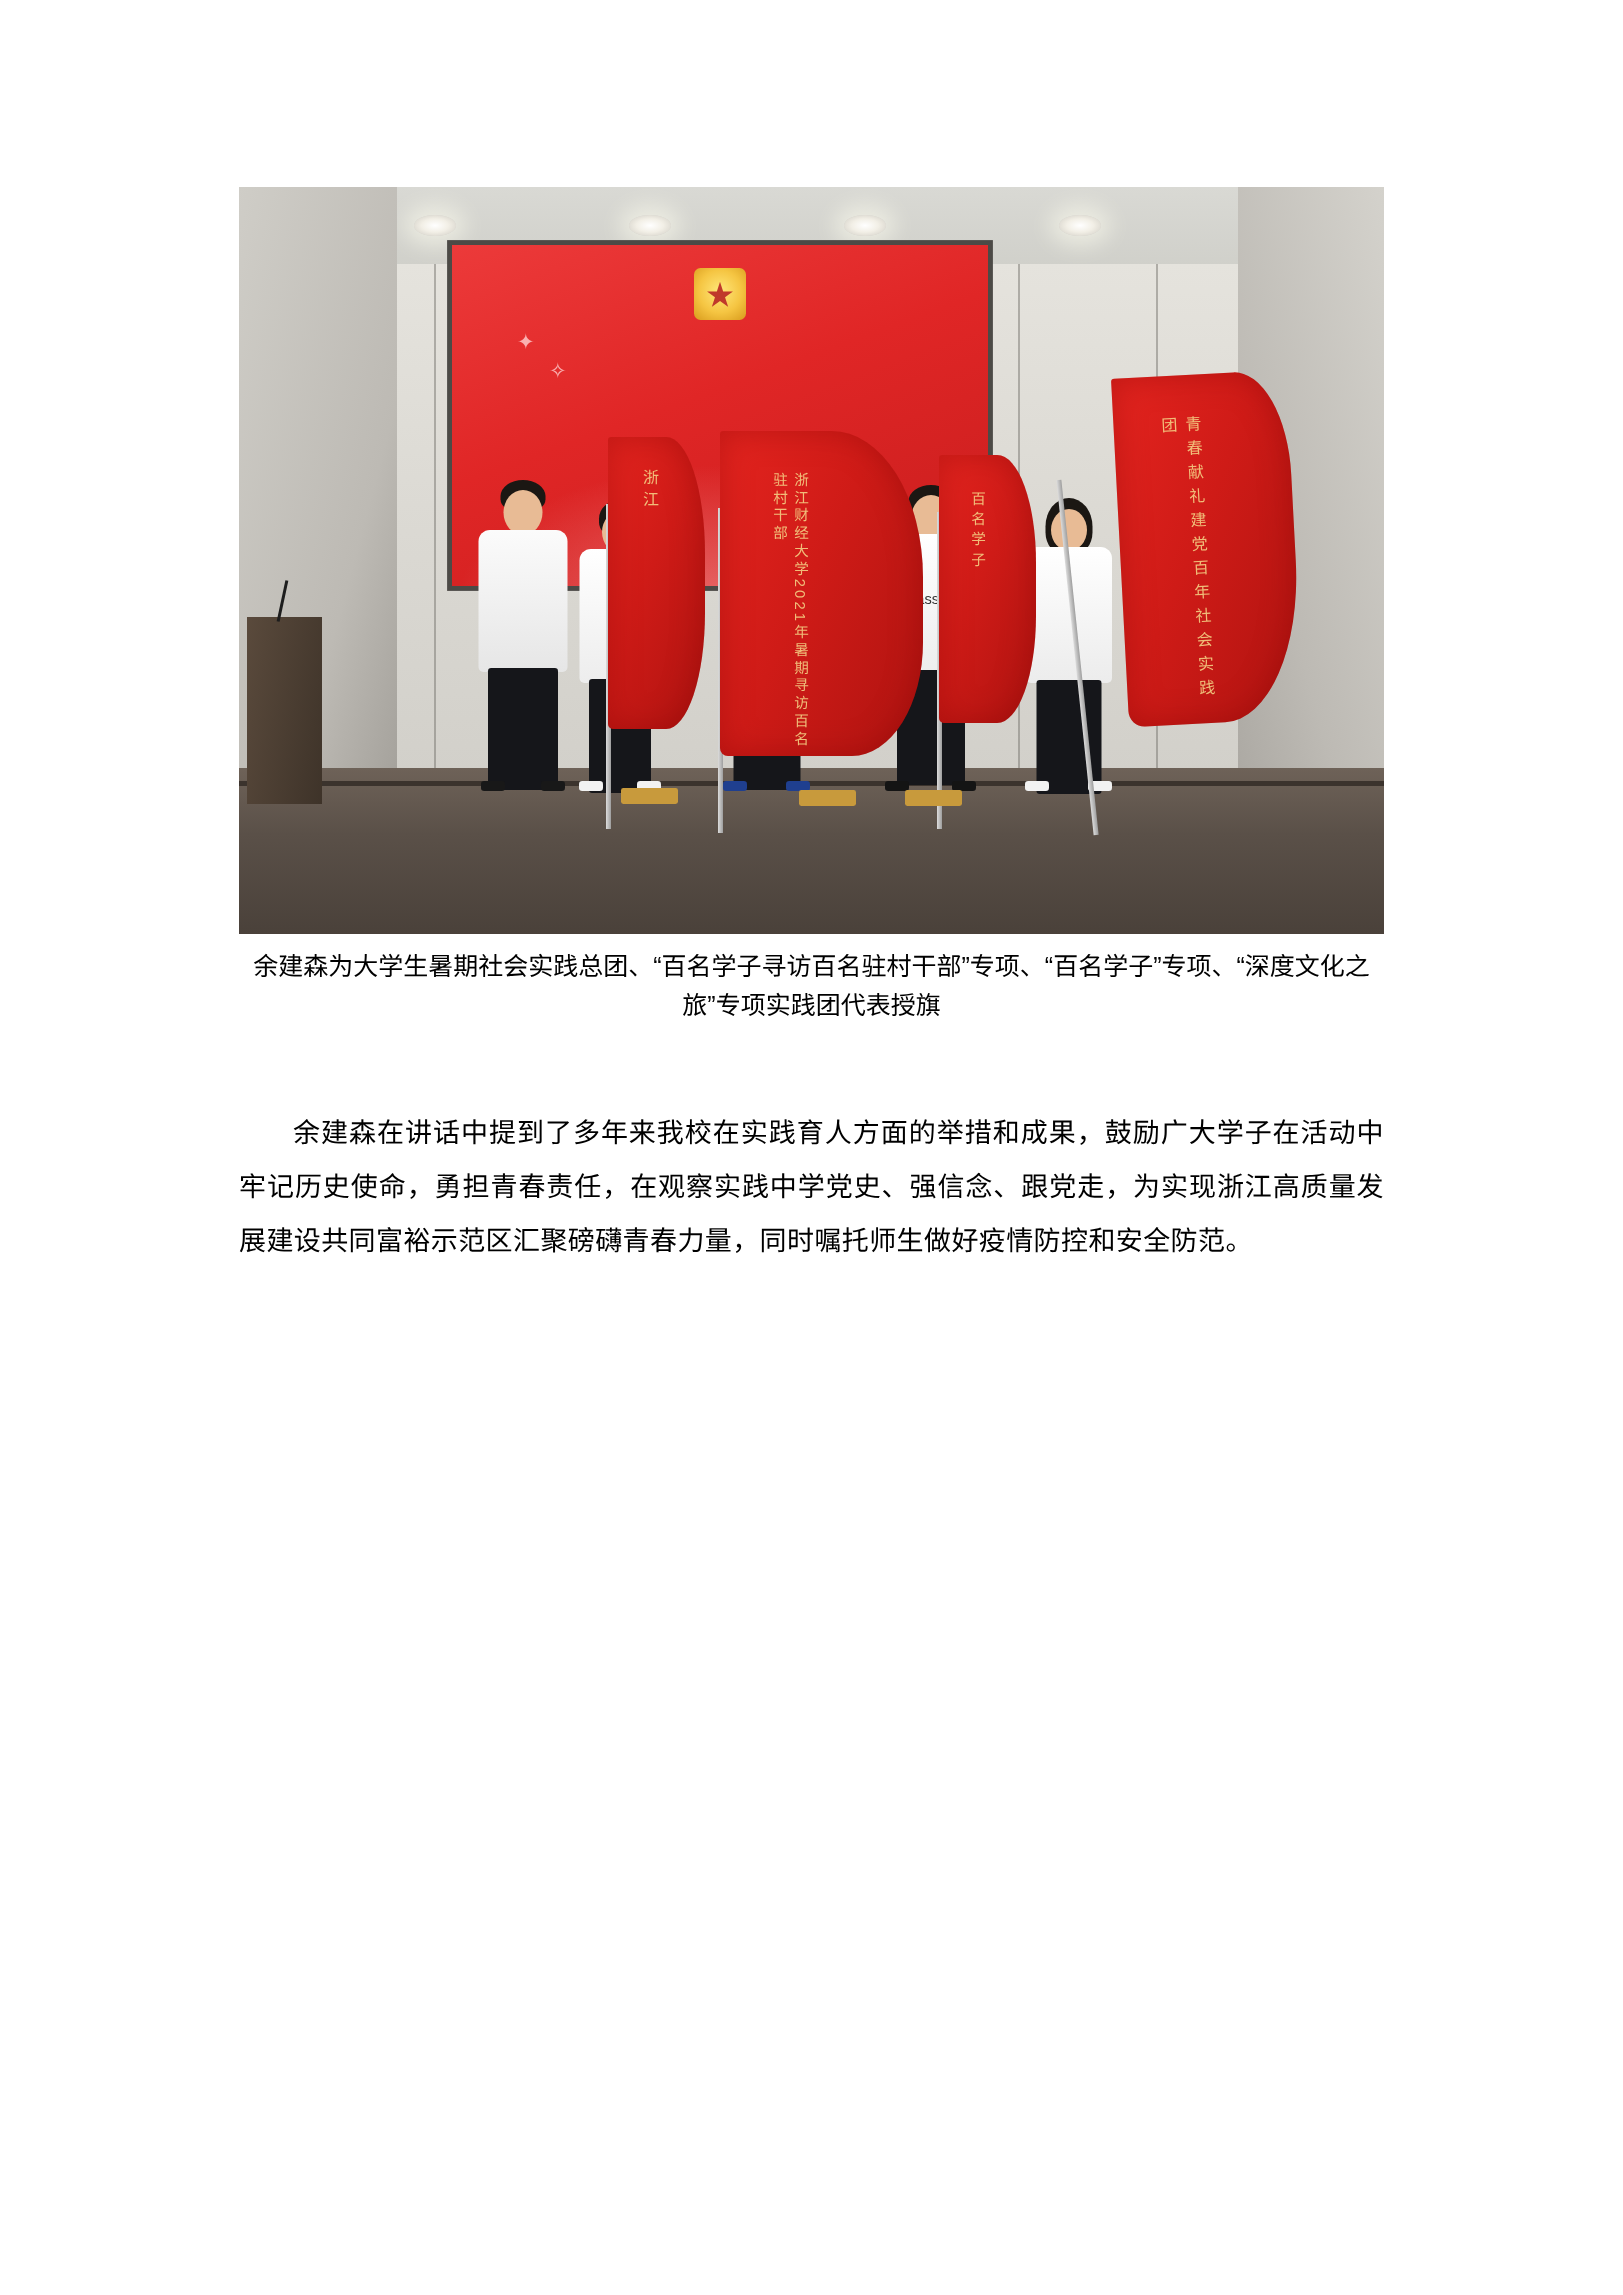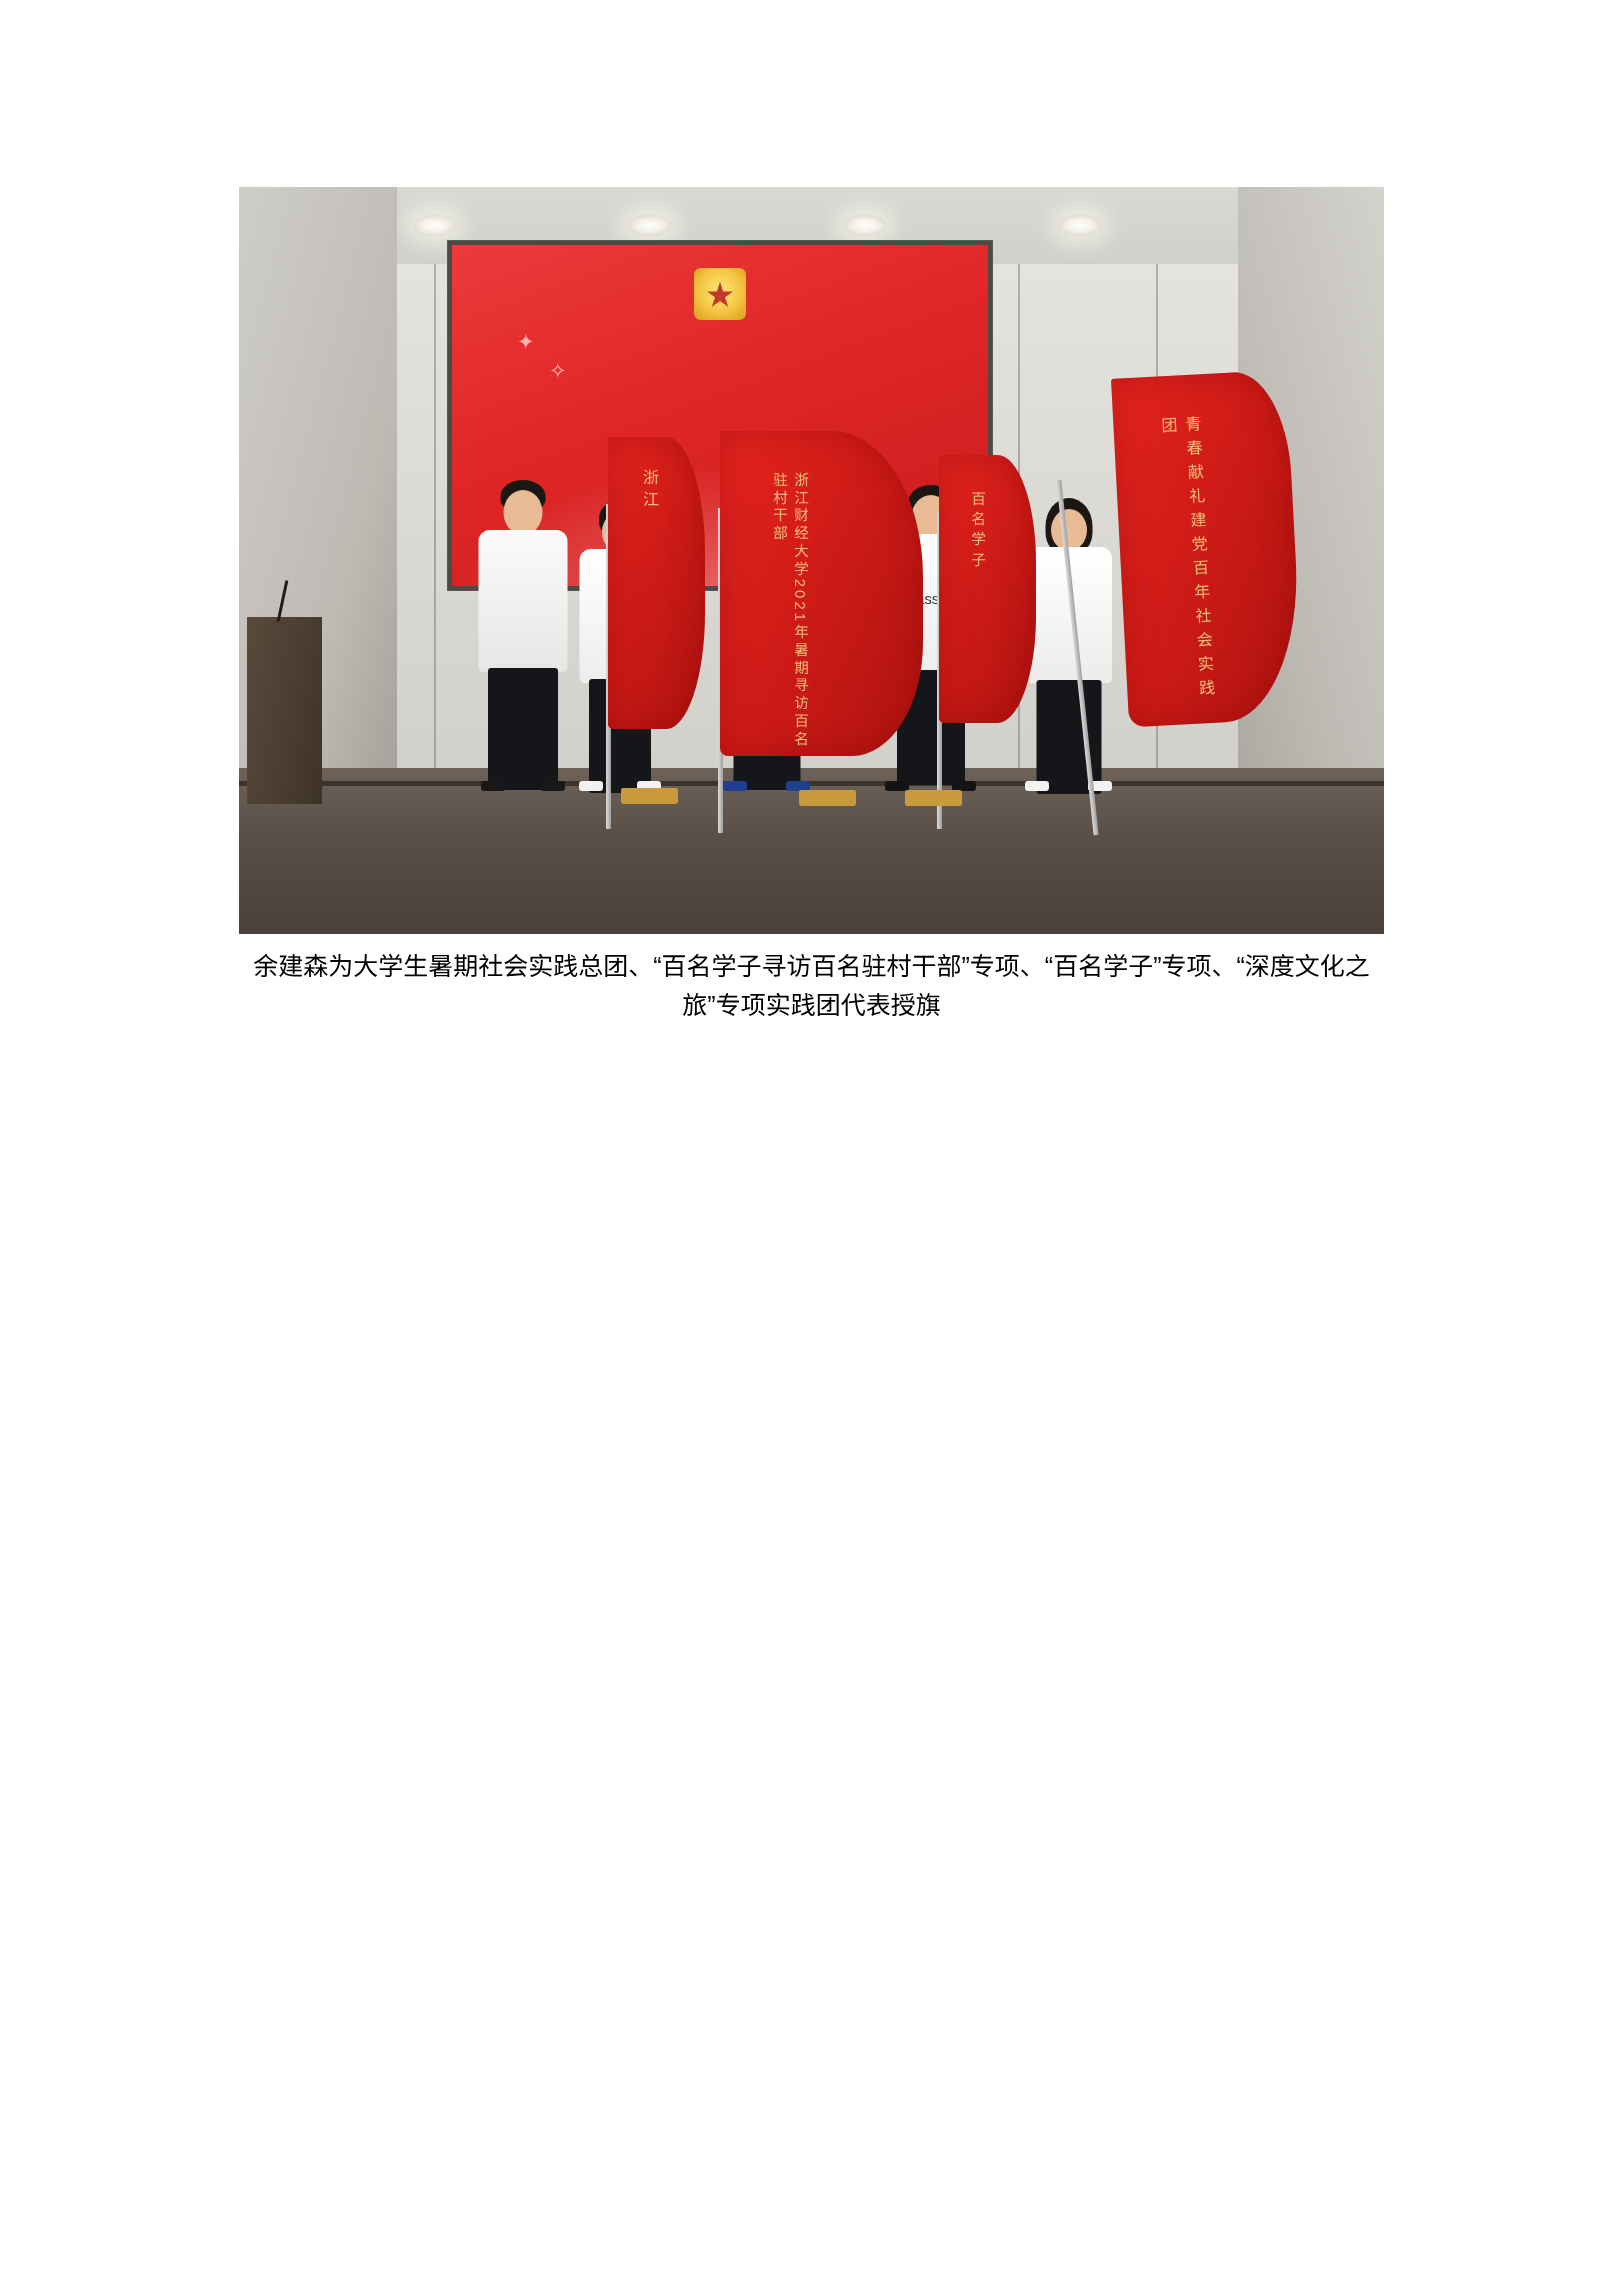--- a/index.html
+++ b/index.html
@@ -272,17 +272,18 @@
 
         <div style="position:absolute;left:382px;bottom:130px;width:57px;height:16px;background:#c89a3c;border-radius:2.4px;"></div>
         <div style="position:absolute;left:560px;bottom:128px;width:57px;height:16px;background:#c89a3c;border-radius:2.4px;"></div>
         <div style="position:absolute;left:666px;bottom:128px;width:57px;height:16px;background:#c89a3c;border-radius:2.4px;"></div>
       </div>
 
       <figcaption class="caption">余建森为大学生暑期社会实践总团、“百名学子寻访百名驻村干部”专项、“百名学子”专项、“深度文化之旅”专项实践团代表授旗</figcaption>
     </figure>
 
     <div class="body-text">
+      <p class="para">余建森在讲话中提到了多年来我校在实践育人方面的举措和成果，鼓励广大学子在活动中牢记历史使命，勇担青春责任，在观察实践中学党史、强信念、跟党走，为实现浙江高质量发展建设共同富裕示范区汇聚磅礴青春力量，同时嘱托师生做好疫情防控和安全防范。</p>
     </div>
 
   </div>
 </div>
 
 
 </body></html>

